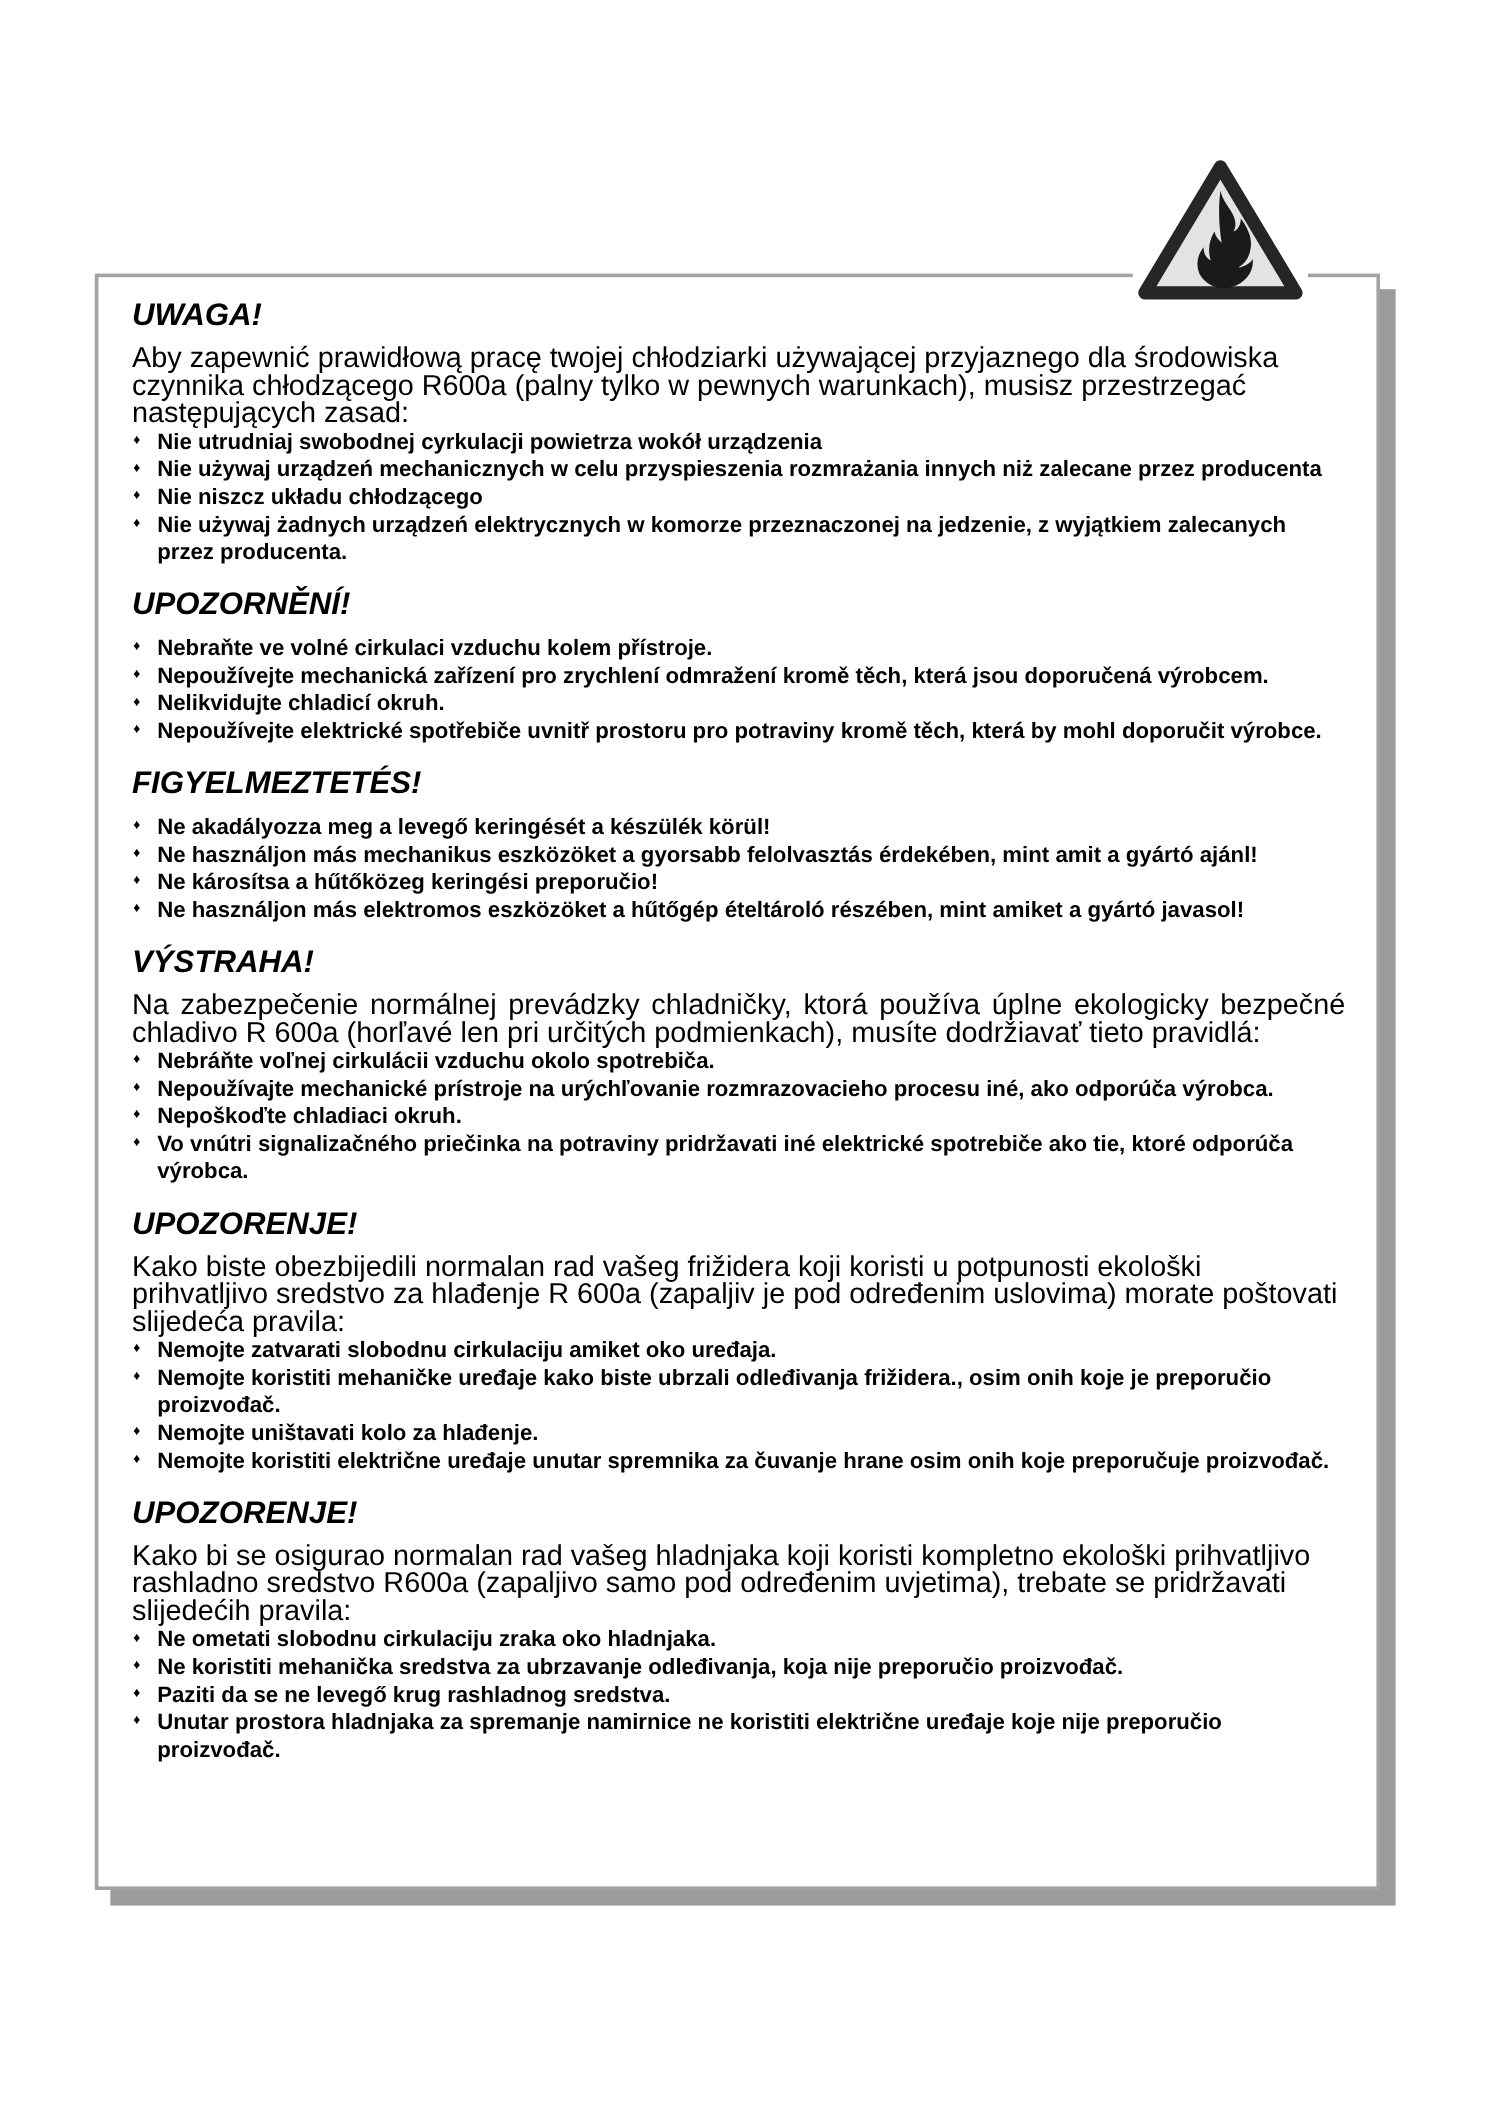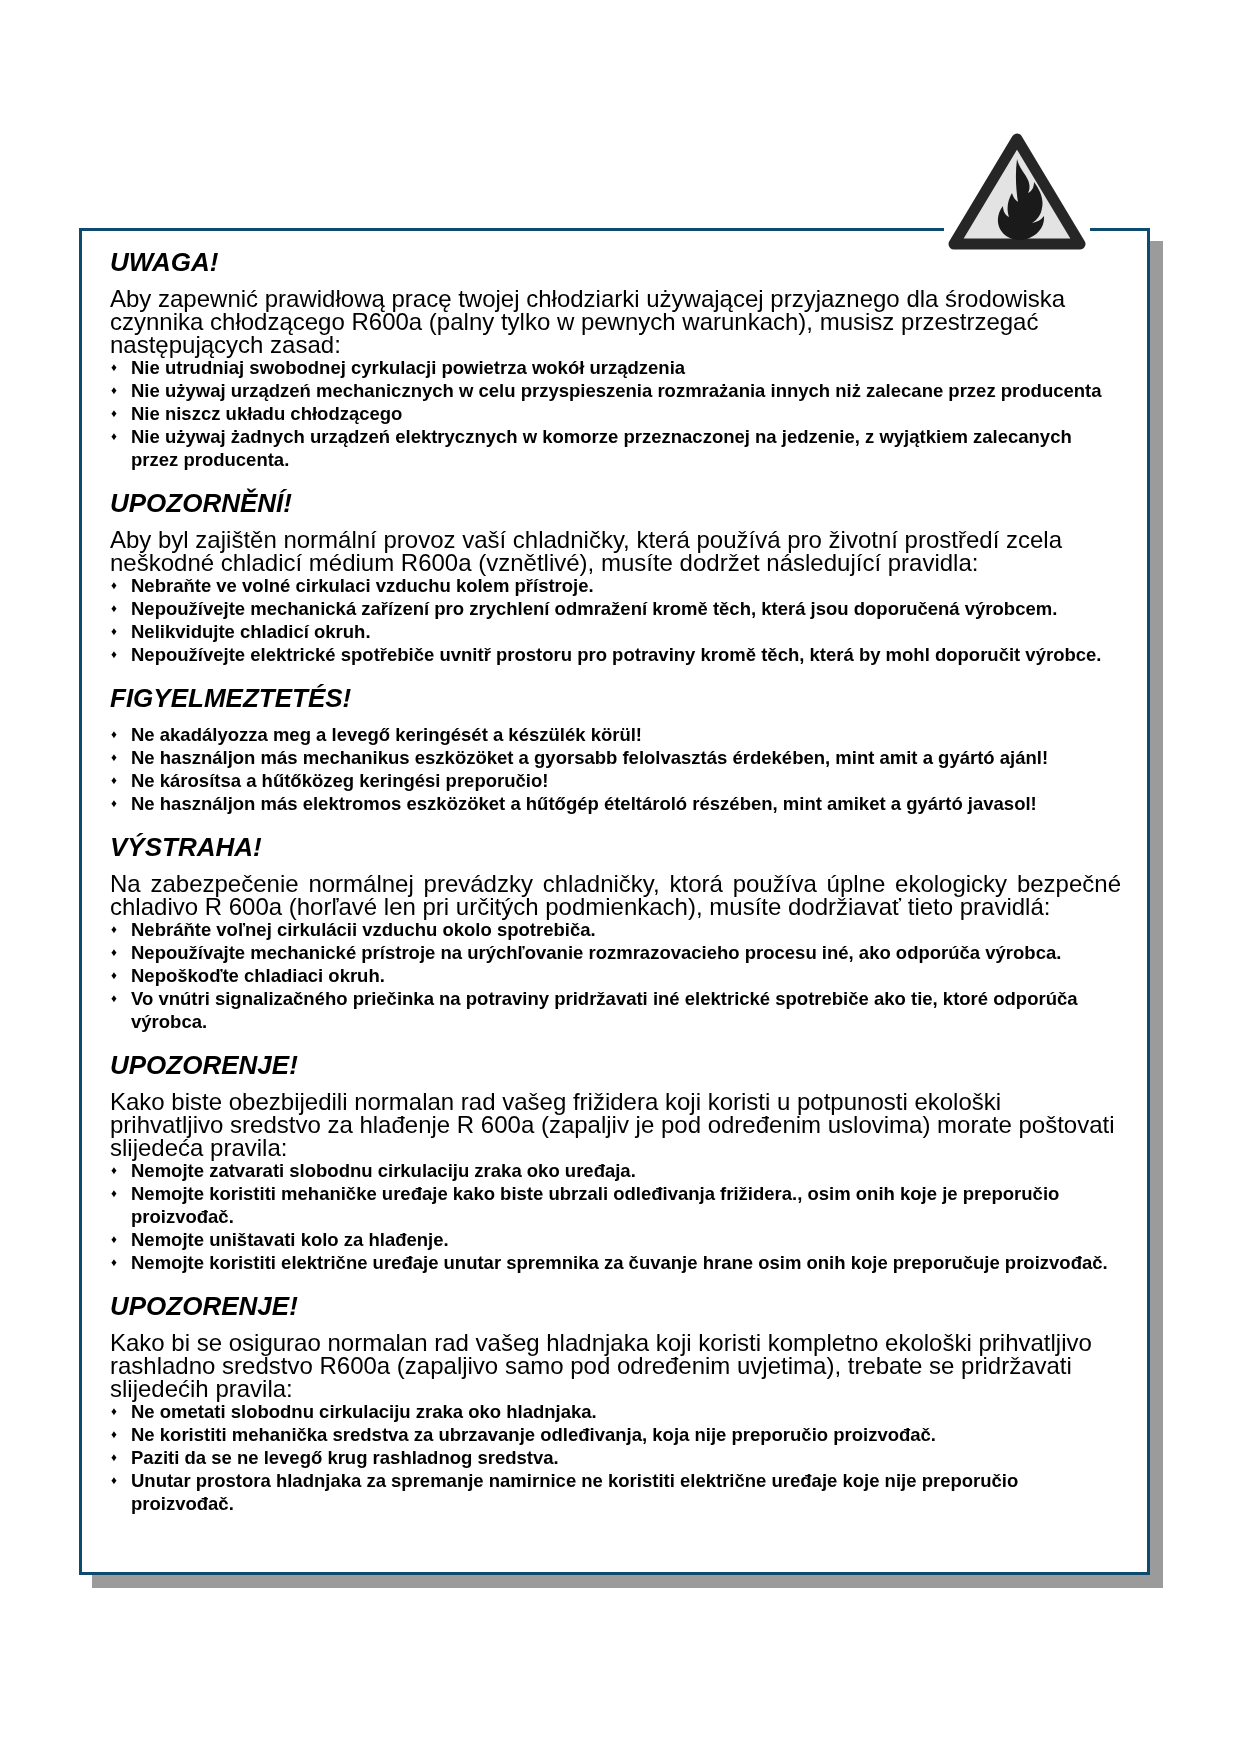--- a/index.html
+++ b/index.html
@@ -13,21 +13,21 @@
     overflow:hidden;
   }
   .warning-box{
     position:absolute;
     left:79px;
     top:228px;
     width:1071px;
     min-height:1347px;
     box-sizing:border-box;
     background:#ffffff;
-    border:3px solid #0c4a6e;
+    border:3px solid #a3a3a3;
     box-shadow:13px 13px 0 #9b9b9b;
     padding:14px 26px 20px 28px;
     z-index:1;
   }
   .lang-section{margin:0;}
   .lang-section h2{
     font-size:26px;
     font-style:italic;
     font-weight:bold;
     letter-spacing:0px;
@@ -112,21 +112,20 @@
           </div>
         <div class="bullet">
             <span class="diamond">♦</span>
             <span class="bullet-text">Nie używaj żadnych urządzeń elektrycznych w komorze przeznaczonej na jedzenie, z wyjątkiem zalecanych przez producenta.</span>
           </div>
       </div>
     </section>
 
     <section class="lang-section">
       <h2>UPOZORNĚNÍ!</h2>
-      <p class="intro">Aby byl zajištěn normální provoz vaší chladničky, která používá pro životní prostředí zcela neškodné chladicí médium R600a (vznětlivé), musíte dodržet následující pravidla:</p>
       <div class="bullets">
         <div class="bullet">
             <span class="diamond">♦</span>
             <span class="bullet-text">Nebraňte ve volné cirkulaci vzduchu kolem přístroje.</span>
           </div>
         <div class="bullet">
             <span class="diamond">♦</span>
             <span class="bullet-text">Nepoužívejte mechanická zařízení pro zrychlení odmražení kromě těch, která jsou doporučená výrobcem.</span>
           </div>
         <div class="bullet">
@@ -184,21 +183,21 @@
           </div>
       </div>
     </section>
 
     <section class="lang-section">
       <h2>UPOZORENJE!</h2>
       <p class="intro">Kako biste obezbijedili normalan rad vašeg frižidera koji koristi u potpunosti ekološki prihvatljivo sredstvo za hlađenje R 600a (zapaljiv je pod određenim uslovima) morate poštovati slijedeća pravila:</p>
       <div class="bullets">
         <div class="bullet">
             <span class="diamond">♦</span>
-            <span class="bullet-text">Nemojte zatvarati slobodnu cirkulaciju zraka oko uređaja.</span>
+            <span class="bullet-text">Nemojte zatvarati slobodnu cirkulaciju amiket oko uređaja.</span>
           </div>
         <div class="bullet">
             <span class="diamond">♦</span>
             <span class="bullet-text">Nemojte koristiti mehaničke uređaje kako biste ubrzali odleđivanja frižidera., osim onih koje je preporučio proizvođač.</span>
           </div>
         <div class="bullet">
             <span class="diamond">♦</span>
             <span class="bullet-text">Nemojte uništavati kolo za hlađenje.</span>
           </div>
         <div class="bullet">

